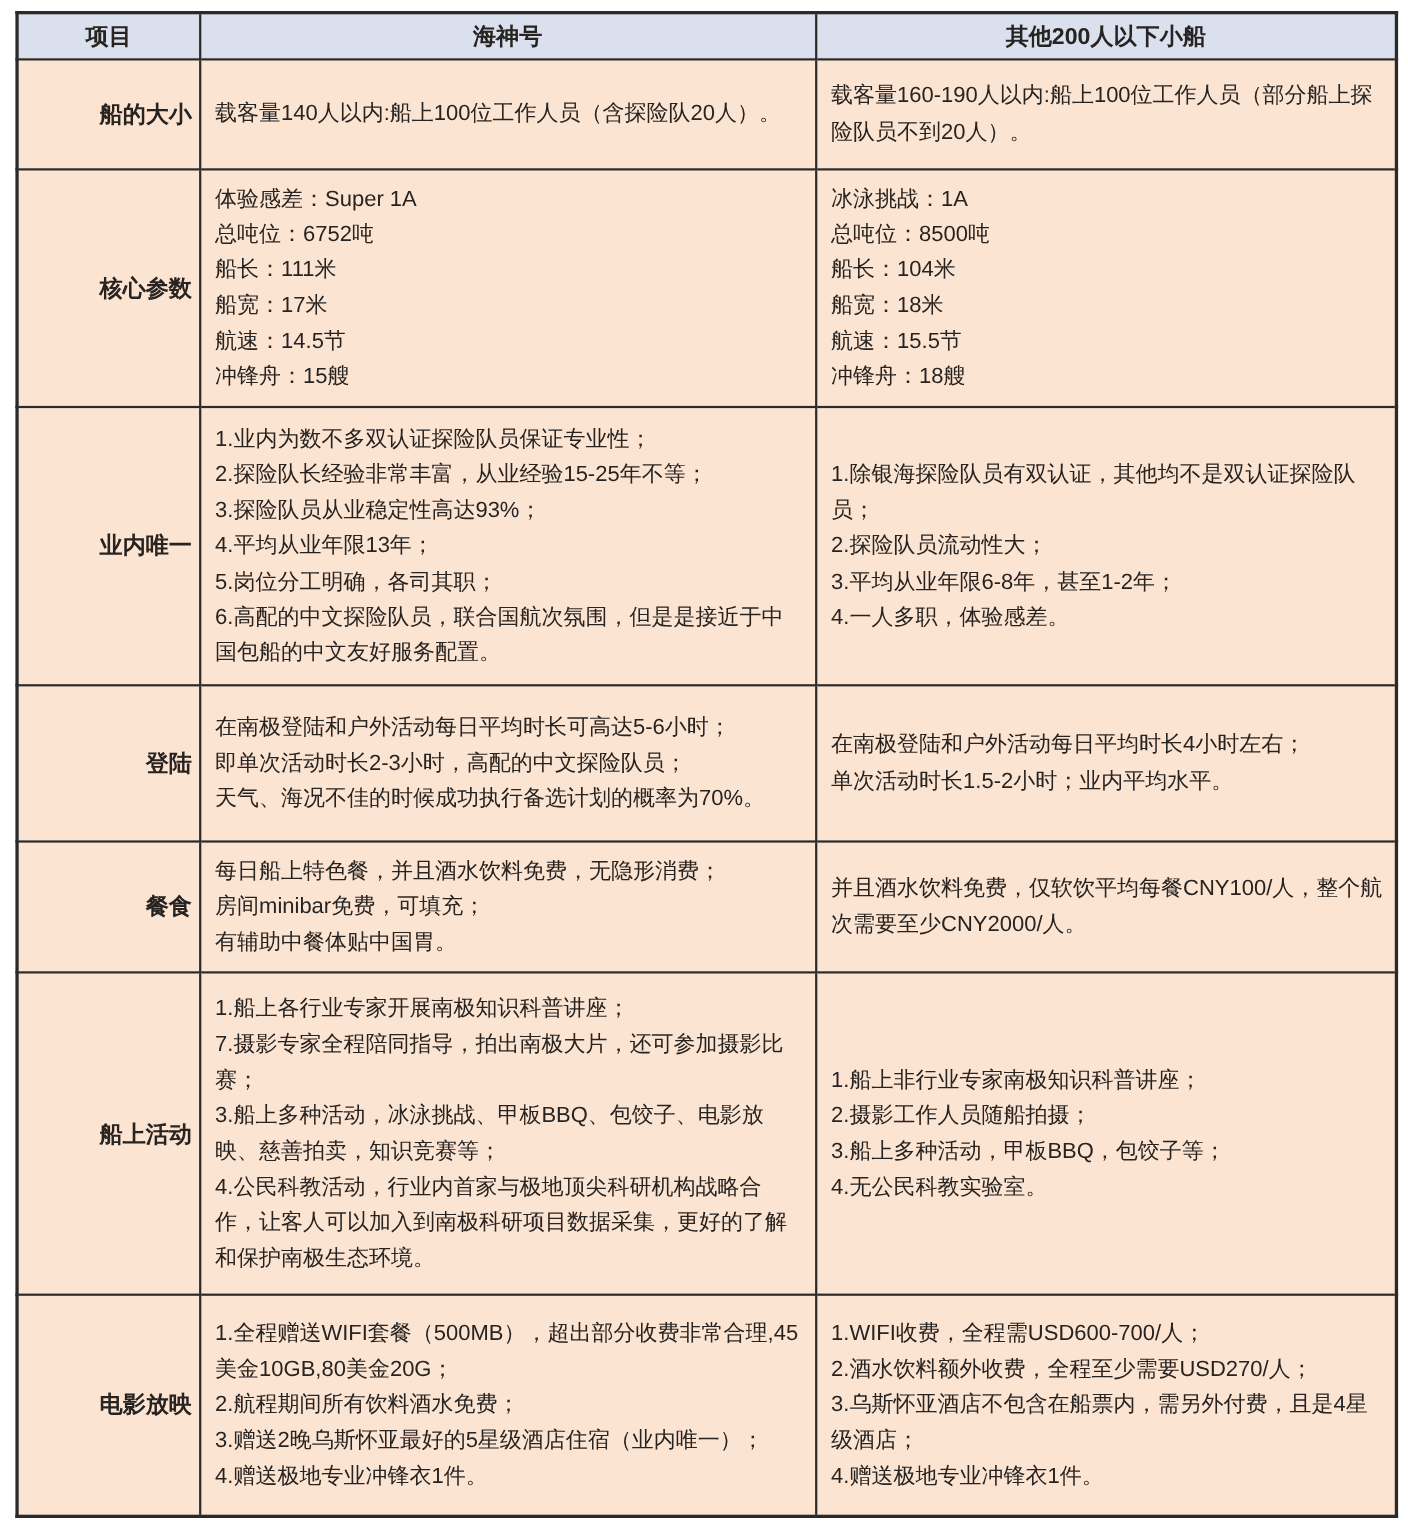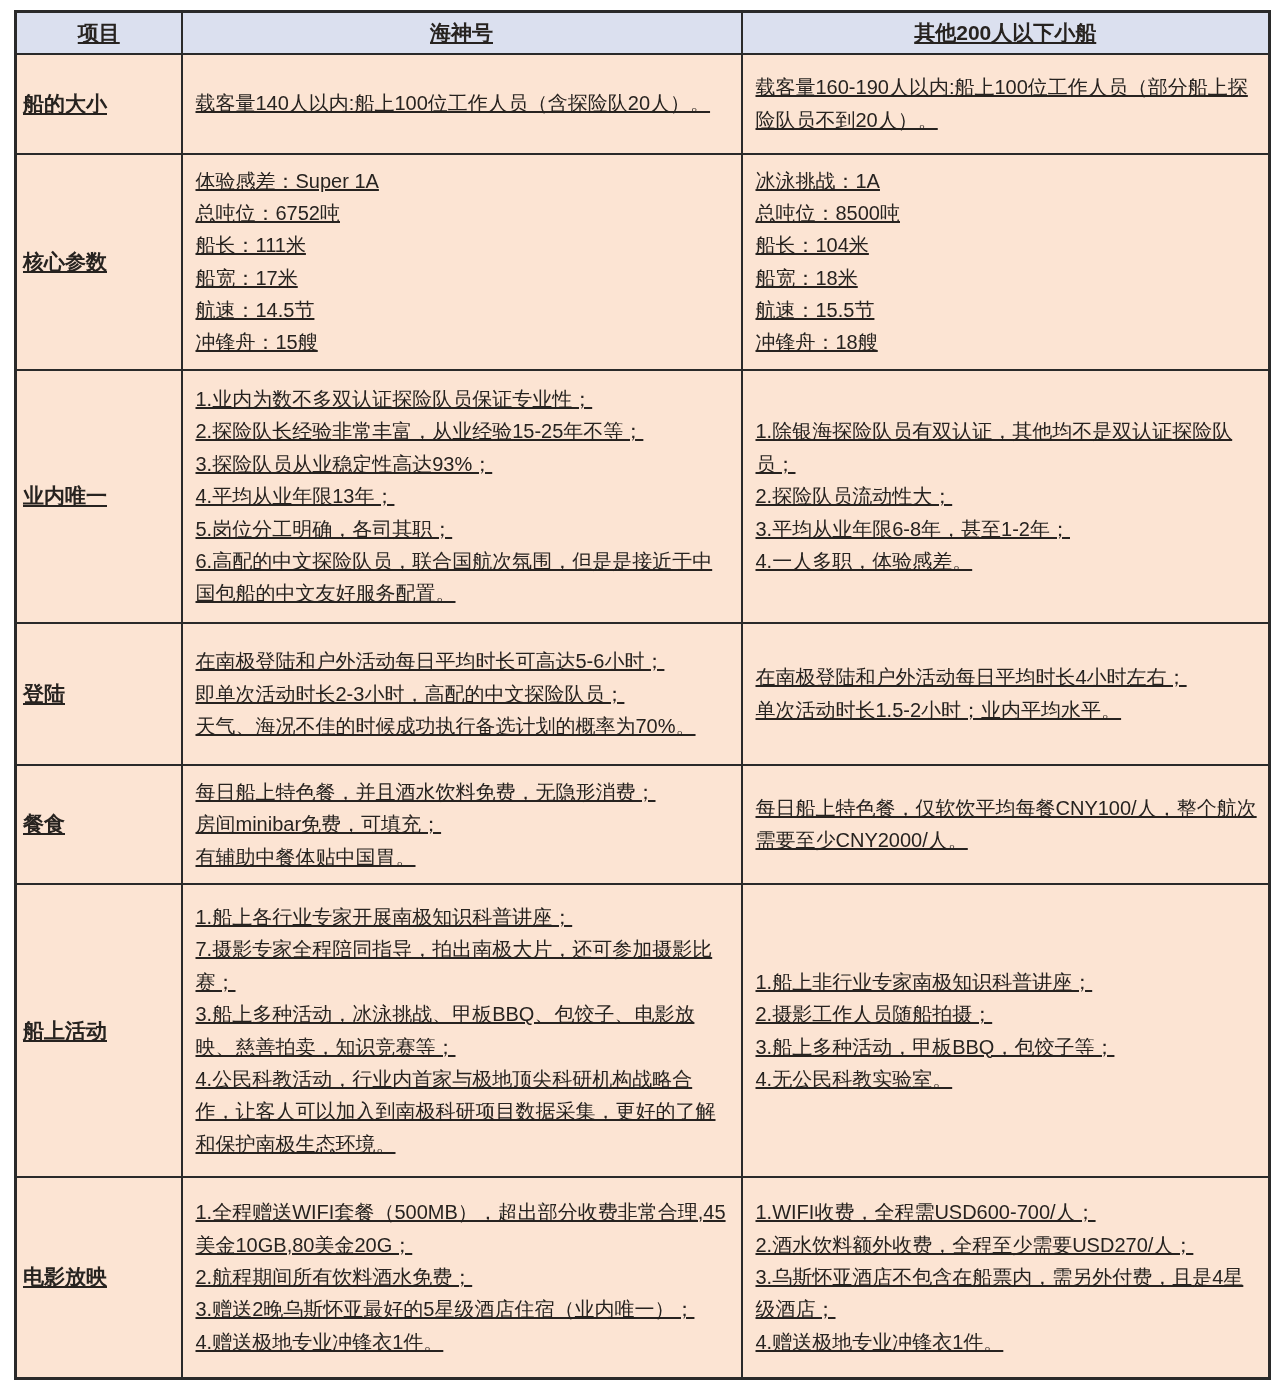--- a/index.html
+++ b/index.html
@@ -14,41 +14,40 @@
     height: 1398px;
     box-sizing: border-box;
     padding: 10px 12px 10px 14px;
     background: #ffffff;
   }
   table.compare {
     border-collapse: collapse;
     table-layout: fixed;
     width: 1254px;
     border: 3px solid #2a2a2a;
-    text-decoration: underline;
   }
   table.compare th,
   table.compare td {
     border: 2px solid #2a2a2a;
     vertical-align: middle;
     box-sizing: border-box;
   }
   thead th {
     background: #dbe0ef;
     height: 42px;
     font-size: 21px;
     font-weight: bold;
     text-align: center;
     padding: 2px 4px;
   }
   tbody th.row-label {
     background: #fce4d3;
     font-size: 21px;
     font-weight: bold;
-    text-align: left;
+    text-align: right;
     padding: 4px 6px;
   }
   tbody td.cell {
     background: #fce4d3;
     font-size: 20px;
     line-height: 1.62;
     padding: 10px 10px 10px 13px;
     white-space: pre-wrap;
     word-break: break-word;
   }
@@ -117,21 +116,21 @@
 即单次活动时长2-3小时，高配的中文探险队员；
 天气、海况不佳的时候成功执行备选计划的概率为70%。</td>
         <td class="cell">在南极登陆和户外活动每日平均时长4小时左右；
 单次活动时长1.5-2小时；业内平均水平。</td>
       </tr>
       <tr class="r-meals">
         <th class="row-label">餐食</th>
         <td class="cell">每日船上特色餐，并且酒水饮料免费，无隐形消费；
 房间minibar免费，可填充；
 有辅助中餐体贴中国胃。</td>
-        <td class="cell">每日船上特色餐，仅软饮平均每餐CNY100/人，整个航次需要至少CNY2000/人。</td>
+        <td class="cell">并且酒水饮料免费，仅软饮平均每餐CNY100/人，整个航次需要至少CNY2000/人。</td>
       </tr>
       <tr class="r-activity">
         <th class="row-label">船上活动</th>
         <td class="cell">1.船上各行业专家开展南极知识科普讲座；
 7.摄影专家全程陪同指导，拍出南极大片，还可参加摄影比赛；
 3.船上多种活动，冰泳挑战、甲板BBQ、包饺子、电影放映、慈善拍卖，知识竞赛等；
 4.公民科教活动，行业内首家与极地顶尖科研机构战略合作，让客人可以加入到南极科研项目数据采集，更好的了解和保护南极生态环境。</td>
         <td class="cell">1.船上非行业专家南极知识科普讲座；
 2.摄影工作人员随船拍摄；
 3.船上多种活动，甲板BBQ，包饺子等；

